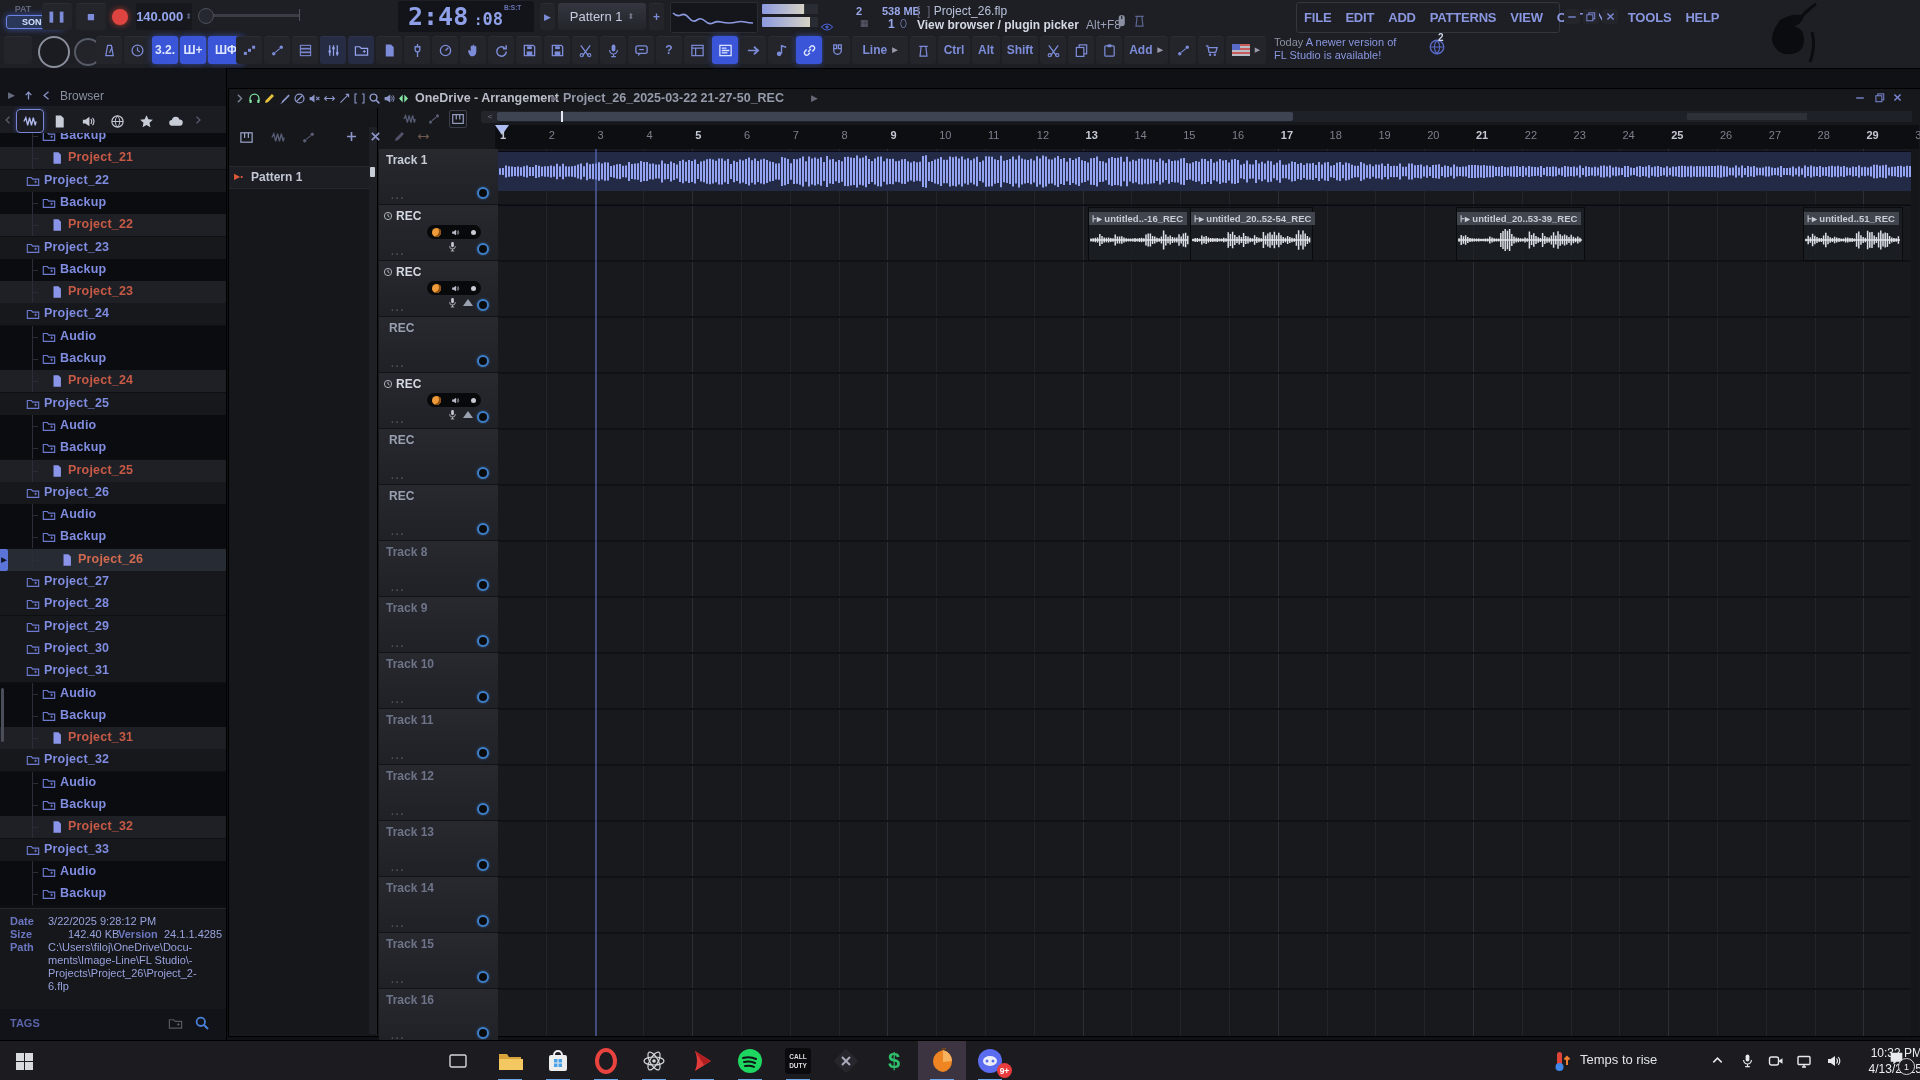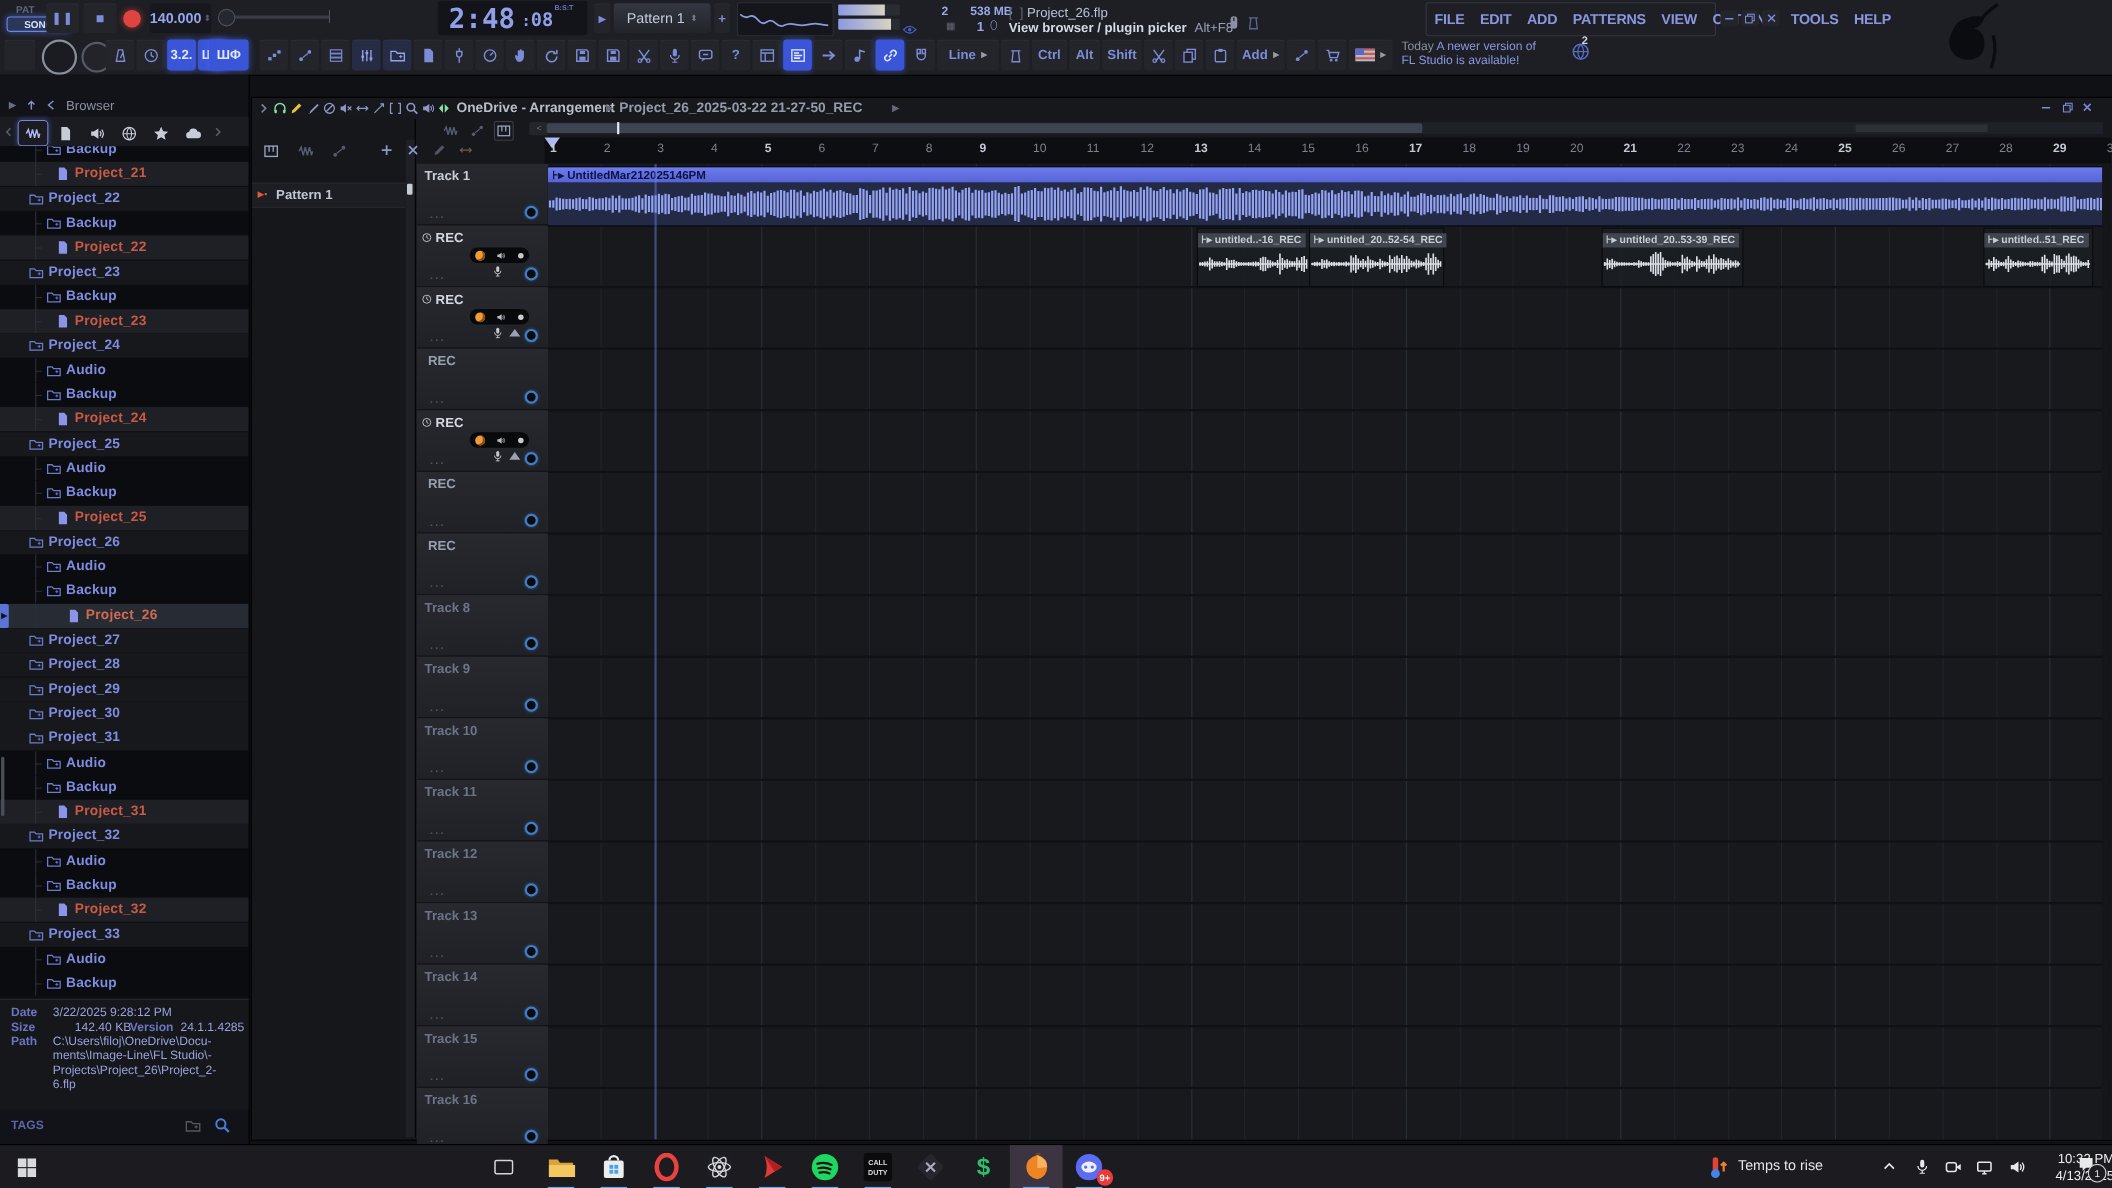--- a/index.html
+++ b/index.html
@@ -183,21 +183,21 @@
         <div class="tbtn" style="left: 124px; width: 26px;">
           <span class="ico">
             <svg width="15" height="15" viewBox="0 0 16 16">
               <circle cx="8" cy="8" r="5.8" fill="none" stroke="currentColor" stroke-width="1.3"></circle>
               <path d="M8 4.5V8l2.5 1.5" fill="none" stroke="currentColor" stroke-width="1.3"></path>
             </svg>
           </span>
         </div>
         <div class="tbtn active txt" style="left: 152px; width: 26px;">3.2.</div>
         <div class="tbtn active txt" style="left: 180px; width: 26px;">Ш+</div>
-        <div class="tbtn active txt" style="left: 190px; width: 36px;">ШΦ</div>
+        <div class="tbtn active txt" style="left: 208px; width: 36px;">ШΦ</div>
         <div class="tbtn" style="left: 236px; width: 26px;">
           <span class="ico">
             <svg width="15" height="15" viewBox="0 0 16 16">
               <rect x="2" y="9.5" width="3.2" height="3.2" fill="currentColor"></rect>
               <rect x="6.4" y="6.2" width="3.2" height="3.2" fill="currentColor"></rect>
               <rect x="10.8" y="2.9" width="3.2" height="3.2" fill="currentColor"></rect>
             </svg>
           </span>
         </div>
         <div class="tbtn" style="left: 264px; width: 26px;">
@@ -1134,23 +1134,20 @@
         <div class="tracksep" style="top: 391px;"></div>
         <div class="tracksep" style="top: 447px;"></div>
         <div class="tracksep" style="top: 503px;"></div>
         <div class="tracksep" style="top: 559px;"></div>
         <div class="tracksep" style="top: 615px;"></div>
         <div class="tracksep" style="top: 671px;"></div>
         <div class="tracksep" style="top: 727px;"></div>
         <div class="tracksep" style="top: 783px;"></div>
         <div class="tracksep" style="top: 839px;"></div>
         <div style="position: absolute; left: 2px; top: 2px; width: 1417px; height: 53px; border: 1px solid rgb(9, 10, 24); border-radius: 2px; overflow: hidden;">
-          <div style="height: 14px; background: linear-gradient(rgb(109, 124, 238), rgb(85, 99, 212)); display: flex; align-items: center;">
-            <span class="clip-label" style="color:#0e1240;margin-left:4px;">⊦▸ UntitledMar212025146PM</span>
-          </div>
           <div style="height: 39px; background: rgb(35, 42, 70); position: relative;"><svg width="1415" height="39">
               <path d="M2 16.3V22.7M5 16.1V22.9M8 13.6V25.4M11 14.2V24.8M14 14.6V24.4M17 14.9V24.1M20 14.6V24.4M23 15.2V23.8M26 14.2V24.8M29 13.5V25.5M32 14.9V24.1M35 15.1V23.9M38 13.1V25.9M41 13.8V25.2M44 14.8V24.2M47 14.2V24.8M50 14.3V24.7M53 13.4V25.6M56 14.2V24.8M59 11.7V27.3M62 14.2V24.8M65 11.8V27.2M68 14.3V24.7M71 14.4V24.6M74 14.3V24.7M77 13.7V25.3M80 12.6V26.4M83 11.6V27.4M86 14.3V24.7M89 10.8V28.2M92 12.2V26.8M95 11.8V27.2M98 11.5V27.5M101 10.2V28.8M104 11.6V27.4M107 10.2V28.8M110 10.5V28.5M113 13.9V25.1M116 13.2V25.8M119 12.3V26.7M122 12.0V27.0M125 13.8V25.2M128 13.4V25.6M131 10.1V28.9M134 11.9V27.1M137 11.6V27.4M140 11.3V27.7M143 8.9V30.1M146 10.0V29.0M149 10.0V29.0M152 11.7V27.3M155 11.5V27.5M158 12.5V26.5M161 12.5V26.5M164 8.4V30.6M167 11.4V27.6M170 12.0V27.0M173 9.6V29.4M176 11.1V27.9M179 12.6V26.4M182 9.1V29.9M185 7.7V31.3M188 9.7V29.3M191 8.1V30.9M194 9.0V30.0M197 7.4V31.6M200 11.9V27.1M203 9.5V29.5M206 8.7V30.3M209 7.2V31.8M212 6.7V32.3M215 7.4V31.6M218 8.7V30.3M221 6.5V32.5M224 6.4V32.6M227 8.8V30.2M230 7.1V31.9M233 12.0V27.0M236 8.8V30.2M239 9.9V29.1M242 7.4V31.6M245 8.5V30.5M248 7.1V31.9M251 5.6V33.4M254 8.2V30.8M257 6.5V32.5M260 8.9V30.1M263 7.5V31.5M266 6.8V32.2M269 8.0V31.0M272 9.5V29.5M275 9.9V29.1M278 11.4V27.6M281 11.3V27.7M284 5.1V33.9M287 5.8V33.2M290 7.1V31.9M293 11.2V27.8M296 7.1V31.9M299 7.2V31.8M302 6.3V32.7M305 4.4V34.6M308 9.2V29.8M311 4.4V34.6M314 6.6V32.4M317 5.5V33.5M320 6.7V32.3M323 5.2V33.8M326 10.0V29.0M329 4.0V35.0M332 7.4V31.6M335 6.9V32.1M338 9.7V29.3M341 8.1V30.9M344 9.3V29.7M347 5.0V34.0M350 4.7V34.3M353 5.5V33.5M356 6.0V33.0M359 3.6V35.4M362 6.3V32.7M365 5.4V33.6M368 3.8V35.2M371 7.1V31.9M374 9.0V30.0M377 6.4V32.6M380 4.8V34.2M383 4.4V34.6M386 9.2V29.8M389 6.5V32.5M392 7.1V31.9M395 6.7V32.3M398 9.2V29.8M401 8.7V30.3M404 7.3V31.7M407 7.0V32.0M410 9.2V29.8M413 10.5V28.5M416 9.2V29.8M419 10.3V28.7M422 9.7V29.3M425 4.0V35.0M428 3.2V35.8M431 10.0V29.0M434 9.1V29.9M437 7.4V31.6M440 6.7V32.3M443 5.0V34.0M446 7.7V31.3M449 7.8V31.2M452 4.6V34.4M455 5.2V33.8M458 4.5V34.5M461 6.5V32.5M464 4.5V34.5M467 7.4V31.6M470 6.3V32.7M473 8.3V30.7M476 6.5V32.5M479 4.7V34.3M482 9.9V29.1M485 8.6V30.4M488 4.3V34.7M491 4.4V34.6M494 4.8V34.2M497 7.3V31.7M500 7.9V31.1M503 3.7V35.3M506 8.7V30.3M509 7.9V31.1M512 7.0V32.0M515 4.5V34.5M518 7.6V31.4M521 3.4V35.6M524 6.6V32.4M527 7.4V31.6M530 8.1V30.9M533 6.7V32.3M536 8.5V30.5M539 4.3V34.7M542 6.5V32.5M545 3.6V35.4M548 4.6V34.4M551 7.2V31.8M554 7.6V31.4M557 5.8V33.2M560 4.1V34.9M563 6.9V32.1M566 6.1V32.9M569 9.7V29.3M572 6.0V33.0M575 8.1V30.9M578 6.6V32.4M581 4.9V34.1M584 8.3V30.7M587 8.9V30.1M590 10.4V28.6M593 6.3V32.7M596 6.0V33.0M599 4.4V34.6M602 8.9V30.1M605 9.3V29.7M608 10.7V28.3M611 6.3V32.7M614 4.9V34.1M617 5.9V33.1M620 5.7V33.3M623 4.8V34.2M626 9.8V29.2M629 4.8V34.2M632 9.5V29.5M635 7.8V31.2M638 8.8V30.2M641 6.8V32.2M644 6.5V32.5M647 7.5V31.5M650 6.8V32.2M653 7.6V31.4M656 7.8V31.2M659 9.9V29.1M662 6.4V32.6M665 8.6V30.4M668 10.9V28.1M671 7.2V31.8M674 8.9V30.1M677 8.4V30.6M680 8.5V30.5M683 6.4V32.6M686 6.1V32.9M689 11.1V27.9M692 11.4V27.6M695 10.3V28.7M698 8.9V30.1M701 9.8V29.2M704 6.7V32.3M707 7.1V31.9M710 9.1V29.9M713 6.9V32.1M716 10.7V28.3M719 9.5V29.5M722 7.0V32.0M725 8.5V30.5M728 7.9V31.1M731 10.6V28.4M734 7.4V31.6M737 7.1V31.9M740 7.9V31.1M743 12.7V26.3M746 11.8V27.2M749 8.6V30.4M752 12.2V26.8M755 12.4V26.6M758 7.9V31.1M761 11.5V27.5M764 9.8V29.2M767 11.6V27.4M770 8.8V30.2M773 9.3V29.7M776 12.8V26.2M779 10.8V28.2M782 8.2V30.8M785 12.8V26.2M788 12.8V26.2M791 11.4V27.6M794 9.4V29.6M797 10.0V29.0M800 12.1V26.9M803 11.0V28.0M806 13.0V26.0M809 11.2V27.8M812 11.5V27.5M815 11.0V28.0M818 12.9V26.1M821 10.1V28.9M824 12.4V26.6M827 10.6V28.4M830 10.0V29.0M833 13.7V25.3M836 13.1V25.9M839 10.7V28.3M842 10.0V29.0M845 12.8V26.2M848 10.4V28.6M851 11.3V27.7M854 12.8V26.2M857 13.8V25.2M860 13.8V25.2M863 10.1V28.9M866 11.4V27.6M869 13.3V25.7M872 12.3V26.7M875 14.2V24.8M878 12.4V26.6M881 12.8V26.2M884 11.4V27.6M887 14.0V25.0M890 11.7V27.3M893 14.0V25.0M896 13.8V25.2M899 14.0V25.0M902 11.4V27.6M905 14.7V24.3M908 14.8V24.2M911 11.4V27.6M914 11.5V27.5M917 13.2V25.8M920 12.9V26.1M923 12.5V26.5M926 14.5V24.5M929 13.3V25.7M932 14.9V24.1M935 13.1V25.9M938 12.7V26.3M941 12.3V26.7M944 15.1V23.9M947 13.4V25.6M950 14.1V24.9M953 15.2V23.8M956 12.4V26.6M959 14.6V24.4M962 15.0V24.0M965 14.6V24.4M968 14.5V24.5M971 13.1V25.9M974 13.0V26.0M977 12.9V26.1M980 13.3V25.7M983 13.5V25.5M986 13.1V25.9M989 13.8V25.2M992 13.7V25.3M995 13.8V25.2M998 14.9V24.1M1001 14.7V24.3M1004 14.0V25.0M1007 15.0V24.0M1010 15.3V23.7M1013 14.6V24.4M1016 14.3V24.7M1019 14.1V24.9M1022 14.9V24.1M1025 14.1V24.9M1028 15.5V23.5M1031 14.1V24.9M1034 14.8V24.2M1037 15.0V24.0M1040 15.2V23.8M1043 14.1V24.9M1046 15.9V23.1M1049 14.8V24.2M1052 14.9V24.1M1055 14.6V24.4M1058 14.7V24.3M1061 16.2V22.8M1064 15.3V23.7M1067 13.9V25.1M1070 14.5V24.5M1073 15.0V24.0M1076 14.4V24.6M1079 15.4V23.6M1082 13.6V25.4M1085 16.1V22.9M1088 14.2V24.8M1091 15.0V24.0M1094 15.6V23.4M1097 14.8V24.2M1100 15.5V23.5M1103 13.8V25.2M1106 13.4V25.6M1109 14.6V24.4M1112 13.5V25.5M1115 15.6V23.4M1118 14.7V24.3M1121 15.6V23.4M1124 16.0V23.0M1127 14.1V24.9M1130 13.9V25.1M1133 15.4V23.6M1136 16.0V23.0M1139 14.7V24.3M1142 14.1V24.9M1145 15.1V23.9M1148 14.5V24.5M1151 13.3V25.7M1154 15.2V23.8M1157 14.4V24.6M1160 14.0V25.0M1163 15.1V23.9M1166 15.7V23.3M1169 14.2V24.8M1172 15.7V23.3M1175 14.4V24.6M1178 14.7V24.3M1181 14.1V24.9M1184 13.7V25.3M1187 13.9V25.1M1190 14.4V24.6M1193 13.8V25.2M1196 14.5V24.5M1199 13.9V25.1M1202 14.3V24.7M1205 14.3V24.7M1208 14.3V24.7M1211 14.1V24.9M1214 13.9V25.1M1217 14.0V25.0M1220 13.6V25.4M1223 13.6V25.4M1226 14.2V24.8M1229 14.3V24.7M1232 15.7V23.3M1235 15.4V23.6M1238 13.4V25.6M1241 15.6V23.4M1244 13.6V25.4M1247 16.0V23.0M1250 14.1V24.9M1253 14.8V24.2M1256 13.9V25.1M1259 15.5V23.5M1262 15.7V23.3M1265 15.4V23.6M1268 14.4V24.6M1271 14.6V24.4M1274 15.4V23.6M1277 16.0V23.0M1280 15.5V23.5M1283 13.9V25.1M1286 16.1V22.9M1289 16.0V23.0M1292 15.7V23.3M1295 14.4V24.6M1298 16.3V22.7M1301 14.4V24.6M1304 16.2V22.8M1307 13.6V25.4M1310 14.9V24.1M1313 13.6V25.4M1316 14.5V24.5M1319 15.1V23.9M1322 14.0V25.0M1325 15.3V23.7M1328 15.0V24.0M1331 14.2V24.8M1334 13.8V25.2M1337 14.4V24.6M1340 13.8V25.2M1343 14.8V24.2M1346 14.1V24.9M1349 15.2V23.8M1352 15.7V23.3M1355 14.6V24.4M1358 15.1V23.9M1361 13.4V25.6M1364 15.2V23.8M1367 14.7V24.3M1370 15.4V23.6M1373 14.6V24.4M1376 12.7V26.3M1379 12.7V26.3M1382 13.7V25.3M1385 13.2V25.8M1388 12.7V26.3M1391 15.4V23.6M1394 14.8V24.2M1397 14.7V24.3M1400 14.0V25.0M1403 13.8V25.2M1406 14.8V24.2M1409 13.7V25.3M1412 13.9V25.1" stroke="#93a3f2" stroke-width="2"></path>
             </svg></div>
         </div>
         <div style="position: absolute; left: 593px; top: 58px; width: 101px; height: 52px; border: 1px solid rgb(10, 11, 13); background: rgba(28, 30, 36, 0.72);"><div style="height: 13px; background: rgb(65, 69, 77); display: inline-flex; align-items: center; padding-right: 4px; max-width: 100%; overflow: hidden;">
             <span class="clip-label" style="color:#c8ccd4;font-size:9.5px;margin-left:3px;">⊦▸ untitled..-16_REC</span>
           </div><div style="position: absolute; left: 0px; top: 13px; width: 100%; height: 37px;"><svg width="101" height="37">
               <path d="M1 19H99M2.0 17.5V20.5M4.2 17.2V20.8M6.4 16.8V21.2M8.6 16.6V21.4M10.8 13.1V24.9M13.0 15.0V23.0M15.2 16.5V21.5M17.4 16.7V21.3M19.6 16.5V21.5M21.8 17.0V21.0M24.0 17.3V20.7M26.2 13.6V24.4M28.4 15.6V22.4M30.6 15.4V22.6M32.8 15.2V22.8M35.0 16.5V21.5M37.2 17.2V20.8M39.4 17.5V20.5M41.6 17.5V20.5M43.8 17.6V20.4M46.0 17.1V20.9M48.2 17.5V20.5M50.4 17.0V21.0M52.6 16.8V21.2M54.8 17.2V20.8M57.0 13.5V24.5M59.2 12.5V25.5M61.4 12.6V25.4M63.6 15.1V22.9M65.8 15.6V22.4M68.0 16.7V21.3M70.2 17.3V20.7M72.4 15.4V22.6M74.6 9.4V28.6M76.8 13.5V24.5M79.0 15.7V22.3M81.2 14.6V23.4M83.4 16.1V21.9M85.6 16.5V21.5M87.8 16.6V21.4M90.0 13.2V24.8M92.2 15.5V22.5M94.4 12.6V25.4M96.6 11.7V26.3M98.8 14.7V23.3" stroke="#dde0e6" stroke-width="1.5"></path>
             </svg></div></div>
         <div style="position: absolute; left: 695px; top: 58px; width: 121px; height: 52px; border: 1px solid rgb(10, 11, 13); background: rgba(28, 30, 36, 0.72);"><div style="height: 13px; background: rgb(65, 69, 77); display: inline-flex; align-items: center; padding-right: 4px; max-width: 100%; overflow: hidden;">

